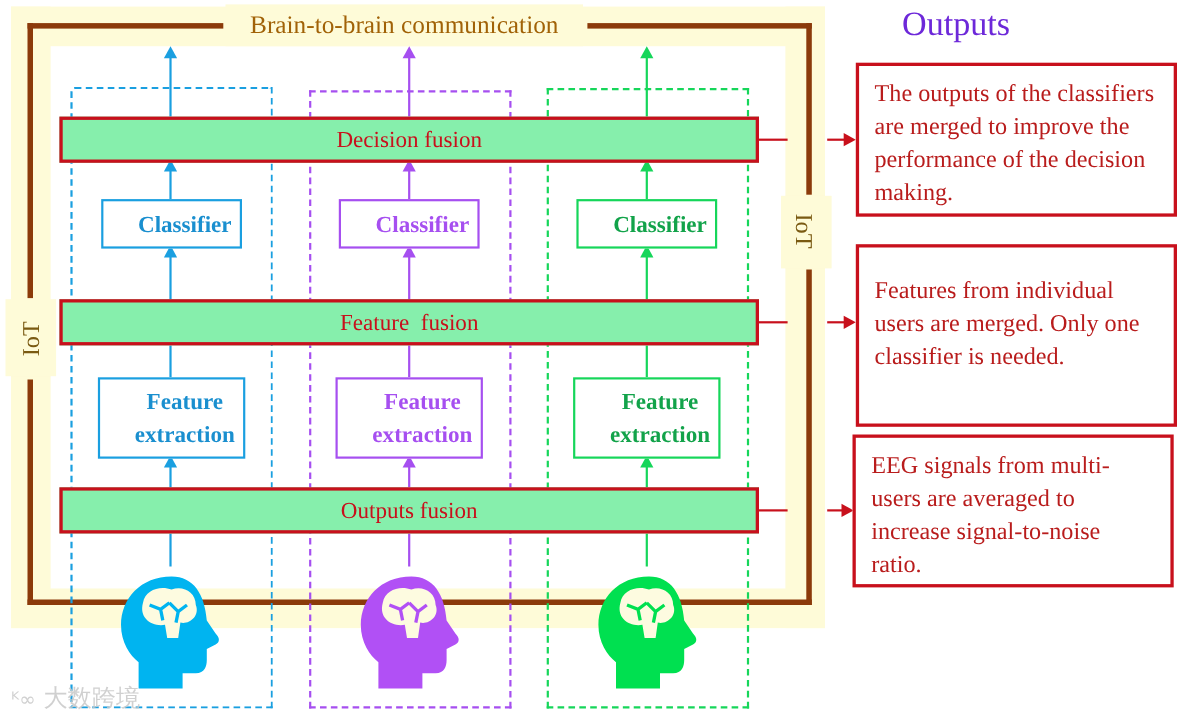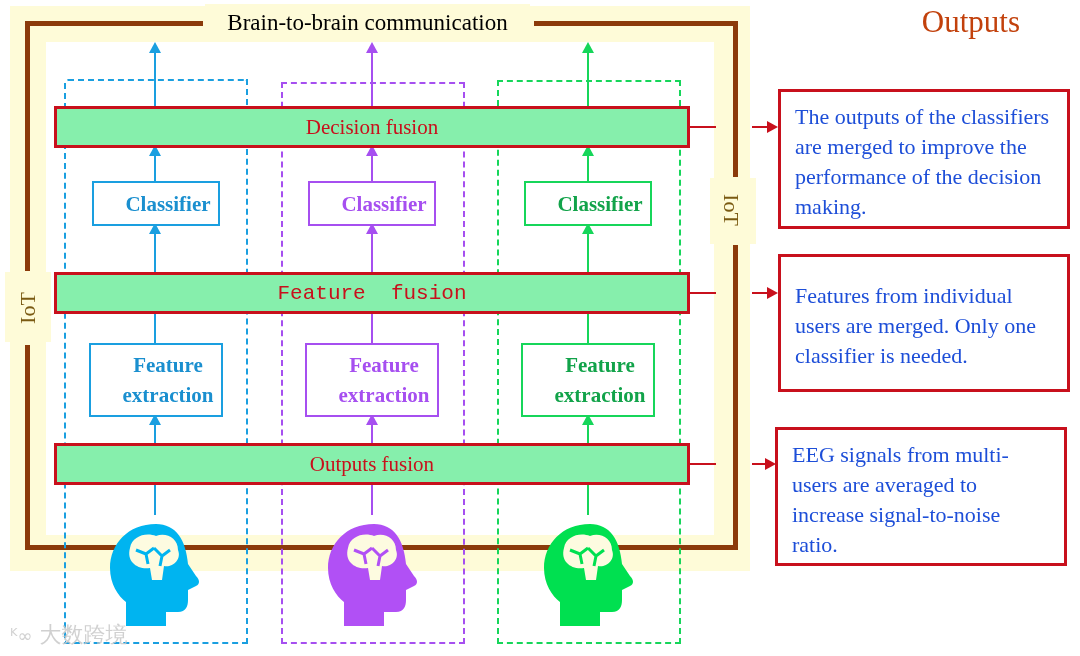--- a/index.html
+++ b/index.html
@@ -3,21 +3,21 @@
 <meta charset="utf-8">
 <style>
   html,body{margin:0;padding:0;background:#fff;}
   body{width:1080px;height:656px;position:relative;overflow:hidden;font-family:"Liberation Serif",serif;}
   .abs{position:absolute;}
   .iot-band{background:#fefbd8;}
   .brown{background:#8b3a0a;}
   .col-box{position:absolute;border-style:dashed;border-width:2px;box-sizing:border-box;}
   .fusion{position:absolute;left:54px;width:636px;height:42px;box-sizing:border-box;border:3px solid #c8101c;background:#86efac;color:#c8101c;font-size:21px;display:flex;align-items:center;justify-content:center;}
   .stage{position:absolute;box-sizing:border-box;border:2px solid;background:#fff;font-weight:bold;font-size:21px;display:flex;align-items:center;justify-content:center;text-align:center;line-height:30px;padding-left:24px;}
-  .out-box{position:absolute;left:778px;width:292px;box-sizing:border-box;border:3px solid #c8101c;background:#fff;color:#1d4ed8;font-size:22px;line-height:30px;padding:10px 14px 6px 14px;margin-top:32px;}
+  .out-box{position:absolute;left:778px;width:292px;box-sizing:border-box;border:3px solid #c8101c;background:#fff;color:#b91c1c;font-size:22px;line-height:30px;padding:10px 14px 6px 14px;}
   .arrowline{position:absolute;width:2px;}
   .arrowhead{position:absolute;width:0;height:0;border-left:6px solid transparent;border-right:6px solid transparent;border-bottom:11px solid;}
   .red-h{position:absolute;height:2px;background:#c8101c;}
   .red-head{position:absolute;width:0;height:0;border-top:6px solid transparent;border-bottom:6px solid transparent;border-left:11px solid #c8101c;}
   .iot-text{position:absolute;color:#7a5a12;font-size:22px;}
 </style>
 </head>
 <body>
 
 <div class="abs iot-band" style="left:10px;top:6px;width:740px;height:36px;"></div>
@@ -26,21 +26,21 @@
 <div class="abs iot-band" style="left:10px;top:535px;width:740px;height:36px;"></div>
 
 <div class="abs brown" style="left:25px;top:21px;width:178px;height:5px;"></div>
 <div class="abs brown" style="left:534px;top:21px;width:204px;height:5px;"></div>
 <div class="abs brown" style="left:25px;top:21px;width:5px;height:250px;"></div>
 <div class="abs brown" style="left:25px;top:345px;width:5px;height:205px;"></div>
 <div class="abs brown" style="left:733px;top:21px;width:5px;height:156px;"></div>
 <div class="abs brown" style="left:733px;top:245px;width:5px;height:305px;"></div>
 <div class="abs brown" style="left:25px;top:545px;width:713px;height:5px;"></div>
 
-<div class="abs" style="left:205px;top:4px;width:325px;height:38px;background:#fefbd8;color:#000000;font-size:23px;display:flex;align-items:center;justify-content:center;">Brain-to-brain communication</div>
+<div class="abs" style="left:205px;top:4px;width:325px;height:38px;background:#fefbd8;color:#a16207;font-size:23px;display:flex;align-items:center;justify-content:center;">Brain-to-brain communication</div>
 
 <div class="abs" style="left:5px;top:272px;width:46px;height:70px;background:#fefbd8;"></div>
 <div class="iot-text" style="left:7px;top:296px;width:40px;height:24px;text-align:center;transform:rotate(-90deg);">IoT</div>
 <div class="abs" style="left:710px;top:178px;width:46px;height:66px;background:#fefbd8;"></div>
 <div class="iot-text" style="left:712px;top:198px;width:40px;height:24px;text-align:center;transform:rotate(90deg);">IoT</div>
 
 <div class="col-box" style="left:64px;top:79px;width:184px;height:565px;border-color:#1a9fe0;border-top-left-radius:4px;"></div>
 <div class="col-box" style="left:281px;top:82px;width:184px;height:562px;border-color:#a64ff0;"></div>
 <div class="col-box" style="left:497px;top:80px;width:184px;height:564px;border-color:#16d65a;"></div>
 
@@ -71,21 +71,21 @@
     <div class="arrowhead" style="left: 582px; top: 145px; border-bottom-color: rgb(22, 214, 90);"></div>
     <div class="arrowline" style="left: 587px; top: 226px; height: 46px; background: rgb(22, 214, 90);"></div>
     <div class="arrowhead" style="left: 582px; top: 223px; border-bottom-color: rgb(22, 214, 90);"></div>
     <div class="arrowline" style="left: 587px; top: 314px; height: 29px; background: rgb(22, 214, 90);"></div>
     <div class="arrowline" style="left: 587px; top: 417px; height: 26px; background: rgb(22, 214, 90);"></div>
     <div class="arrowhead" style="left: 582px; top: 414px; border-bottom-color: rgb(22, 214, 90);"></div>
     <div class="arrowline" style="left: 587px; top: 485px; height: 30px; background: rgb(22, 214, 90);"></div>
   </div>
 
 <div class="fusion" style="top:106px;">Decision fusion</div>
-<div class="fusion" style="top:272px;white-space:pre;font-family:Liberation Mono, monospace;">Feature  fusion</div>
+<div class="fusion" style="top:272px;white-space:pre;">Feature  fusion</div>
 <div class="fusion" style="top:443px;">Outputs fusion</div>
 
 <div class="stage" style="left:92px;top:181px;width:128px;height:45px;border-color:#1a9fe0;color:#1a8fcf;">Classifier</div>
 <div class="stage" style="left:308px;top:181px;width:128px;height:45px;border-color:#a64ff0;color:#a64ff0;">Classifier</div>
 <div class="stage" style="left:524px;top:181px;width:128px;height:45px;border-color:#16d65a;color:#12a34a;">Classifier</div>
 
 <div class="stage" style="left:89px;top:343px;width:134px;height:74px;border-color:#1a9fe0;color:#1a8fcf;">Feature extraction</div>
 <div class="stage" style="left:305px;top:343px;width:134px;height:74px;border-color:#a64ff0;color:#a64ff0;">Feature extraction</div>
 <div class="stage" style="left:521px;top:343px;width:134px;height:74px;border-color:#16d65a;color:#12a34a;">Feature extraction</div>
 
@@ -98,34 +98,34 @@
   <path d="M48 4 C20 4 2 24 2 48 C2 64 10 76 18 82 L18 106 L58 106 L58 92 L70 92 C78 92 80 86 80 80 L80 70 L88 66 C92 64 92 60 88 56 L80 44 C78 20 68 4 48 4 Z" fill="#b150f5"></path>
   <path d="M22 28 C24 16 38 12 48 16 C58 12 70 18 70 30 C74 40 64 48 56 46 L54 60 L44 60 L42 48 C30 50 18 42 22 28 Z" fill="#fdfbe0"></path>
   <path d="M28 30 L38 34 L46 28 M38 34 L40 44 M46 28 L54 36 L62 30 M54 36 L52 46" stroke="#b150f5" stroke-width="3" fill="none"></path>
 </svg>
 <svg class="abs" style="left:542px;top:520px;" width="96" height="110" viewBox="0 0 96 110">
   <path d="M48 4 C20 4 2 24 2 48 C2 64 10 76 18 82 L18 106 L58 106 L58 92 L70 92 C78 92 80 86 80 80 L80 70 L88 66 C92 64 92 60 88 56 L80 44 C78 20 68 4 48 4 Z" fill="#00e050"></path>
   <path d="M22 28 C24 16 38 12 48 16 C58 12 70 18 70 30 C74 40 64 48 56 46 L54 60 L44 60 L42 48 C30 50 18 42 22 28 Z" fill="#fdfbe0"></path>
   <path d="M28 30 L38 34 L46 28 M38 34 L40 44 M46 28 L54 36 L62 30 M54 36 L52 46" stroke="#00e050" stroke-width="3" fill="none"></path>
 </svg>
 
-<div class="abs" style="left:820px;top:4px;width:200px;text-align:right;color:#c2410c;font-size:31px;">Outputs</div>
+<div class="abs" style="left:820px;top:4px;width:200px;text-align:left;color:#6d28d9;font-size:31px;">Outputs</div>
 
 <div class="red-h" style="left:690px;top:126px;width:26px;"></div>
 <div class="red-h" style="left:752px;top:126px;width:16px;"></div>
 <div class="red-head" style="left:767px;top:121px;"></div>
 
 <div class="red-h" style="left:690px;top:292px;width:26px;"></div>
 <div class="red-h" style="left:752px;top:292px;width:16px;"></div>
 <div class="red-head" style="left:767px;top:287px;"></div>
 
 <div class="red-h" style="left:690px;top:463px;width:26px;"></div>
 <div class="red-h" style="left:752px;top:463px;width:14px;"></div>
 <div class="red-head" style="left:765px;top:458px;"></div>
 
 <div class="out-box" style="top:57px;height:140px;">The outputs of the classifiers are merged to improve the performance of the decision making.</div>
-<div class="out-box" style="top:222px;height:138px;padding-top:24px;padding-right:26px;">Features from individual users are merged. Only one classifier is needed.</div>
+<div class="out-box" style="top:222px;height:166px;padding-top:24px;padding-right:26px;">Features from individual users are merged. Only one classifier is needed.</div>
 <div class="out-box" style="top:395px;height:139px;left:775px;padding-right:40px;">EEG signals from multi-users are averaged to increase signal-to-noise ratio.</div>
 
 <div class="abs" style="left:10px;top:620px;color:rgba(200,200,200,0.85);font-size:22px;font-family:'DejaVu Sans',sans-serif;">
   <span style="font-size:18px;">ᴷ∞</span>
   <span>大数跨境</span>
 </div>
 
 </body></html>

